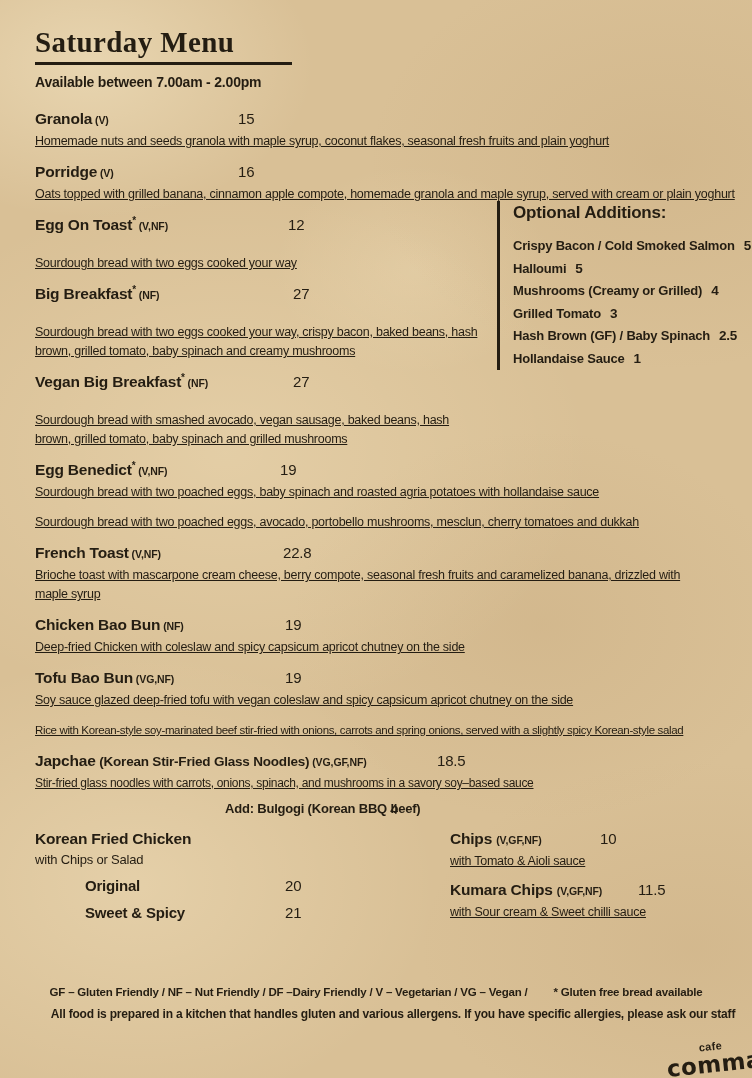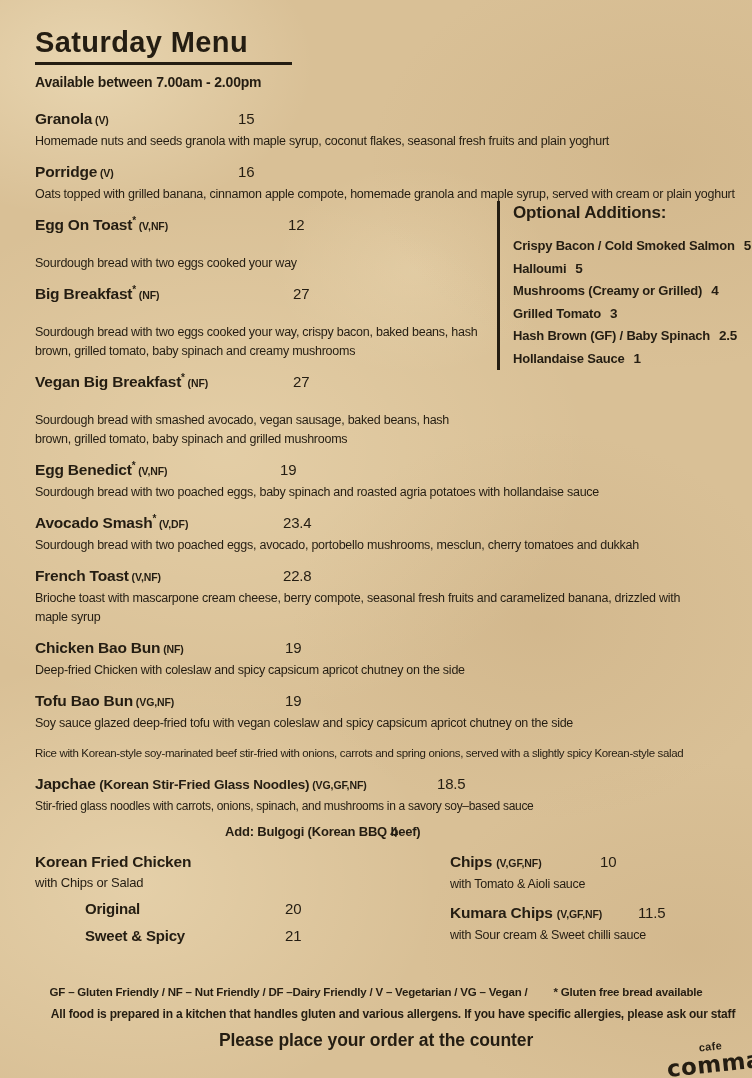--- a/index.html
+++ b/index.html
@@ -11,31 +11,31 @@
       radial-gradient(ellipse 320px 220px at 12% 6%, rgba(255,245,215,.40), transparent 70%),
       radial-gradient(ellipse 420px 300px at 88% 15%, rgba(178,142,94,.16), transparent 70%),
       radial-gradient(ellipse 520px 380px at 30% 42%, rgba(255,241,206,.28), transparent 70%),
       radial-gradient(ellipse 360px 280px at 72% 58%, rgba(172,136,90,.14), transparent 70%),
       radial-gradient(ellipse 430px 330px at 18% 82%, rgba(255,243,211,.30), transparent 70%),
       radial-gradient(ellipse 390px 270px at 92% 88%, rgba(176,140,94,.15), transparent 70%),
       radial-gradient(ellipse 200px 150px at 55% 25%, rgba(255,240,205,.20), transparent 70%),
       #d9c096;
   }
   .content{padding:26px 12px 0 35px;letter-spacing:-.2px;}
-  .title{font-size:29px;font-weight:bold;letter-spacing:.4px;margin:0;line-height:32px;}
+  .title{font-size:29px;font-weight:bold;letter-spacing:.4px;margin:0;line-height:32px;font-family:Liberation Serif, serif;}
   .rule{width:257px;height:3px;background:#241d12;margin-top:4px;}
   .subtitle{font-size:14px;font-weight:bold;margin-top:9px;margin-bottom:19px;}
 
   .item{margin-bottom:11px;position:relative;}
   .head{position:relative;font-size:15.5px;font-weight:bold;line-height:20px;}
   .head .alt{font-weight:600;font-size:13.5px;}
   .head .tags{font-size:10.5px;letter-spacing:-.1px;}
   .head .star{font-size:10px;vertical-align:super;line-height:0;}
   .price{position:absolute;top:0;font-size:15px;font-weight:normal;}
-  .desc{font-size:12.5px;line-height:19px;margin-top:2px;letter-spacing:-.25px;}
+  .desc{font-size:12.5px;line-height:19px;margin-top:2px;letter-spacing:-.25px;text-decoration:underline;}
   .narrow .desc{max-width:452px;margin-top:18px;}
   .w650 .desc{max-width:648px;}
   .sm .desc{font-size:11.5px;letter-spacing:-.35px;}
   .md .desc{font-size:12px;letter-spacing:-.3px;}
   .addon{position:relative;margin:6px 0 0 190px;font-size:13px;font-weight:bold;line-height:19px;}
 
   .additions{
     position:absolute;left:497px;top:201px;width:248px;
     border-left:3px solid #241d12;padding-left:13px;letter-spacing:-.2px;
   }
@@ -90,21 +90,20 @@
         </div>
         <div class="item narrow">
           <div class="head"><span class="nm">Vegan Big Breakfast</span><sup class="star">*</sup><span class="tags"> (NF)</span><span class="price" style="left: 258px;">27</span></div>
           <div class="desc">Sourdough bread with smashed avocado, vegan sausage, baked beans, hash brown, grilled tomato, baby spinach and grilled mushrooms</div>
         </div>
         <div class="item">
           <div class="head"><span class="nm">Egg Benedict</span><sup class="star">*</sup><span class="tags"> (V,NF)</span><span class="price" style="left: 245px;">19</span></div>
           <div class="desc">Sourdough bread with two poached eggs, baby spinach and roasted agria potatoes with hollandaise sauce</div>
         </div>
         <div class="item">
-          <div class="head"><span class="nm">Avocado Smash</span><sup class="star">*</sup><span class="tags"> (V,DF)</span><span class="price" style="left: 248px;">23.4</span></div>
           <div class="desc">Sourdough bread with two poached eggs, avocado, portobello mushrooms, mesclun, cherry tomatoes and dukkah</div>
         </div>
         <div class="item w650">
           <div class="head"><span class="nm">French Toast</span><span class="tags"> (V,NF)</span><span class="price" style="left: 248px;">22.8</span></div>
           <div class="desc">Brioche toast with mascarpone cream cheese, berry compote, seasonal fresh fruits and caramelized banana, drizzled with maple syrup</div>
         </div>
         <div class="item">
           <div class="head"><span class="nm">Chicken Bao Bun</span><span class="tags"> (NF)</span><span class="price" style="left: 250px;">19</span></div>
           <div class="desc">Deep-fried Chicken with coleslaw and spicy capsicum apricot chutney on the side</div>
         </div>
@@ -166,20 +165,19 @@
         <div class="add-row"><span>Hash Brown (GF) / Baby Spinach</span><span class="add-price">2.5</span></div>
         <div class="add-row"><span>Hollandaise Sauce</span><span class="add-price">1</span></div>
       </div>
   </div>
 
   <div class="footer">
     <div class="legend">
       <span>GF – Gluten Friendly / NF – Nut Friendly / DF –Dairy Friendly / V – Vegetarian / VG – Vegan /</span><span class="note">* Gluten free bread available</span>
     </div>
     <div class="allergy">All food is prepared in a kitchen that handles gluten and various allergens. If you have specific allergies, please ask our staff</div>
-    <div class="order">Please place your order at the counter</div>
   </div>
 
   <div class="logo">
     <div class="cafe">cafe</div>
     <div class="comma">comma</div>
   </div>
 </div>
 
 </body></html>

